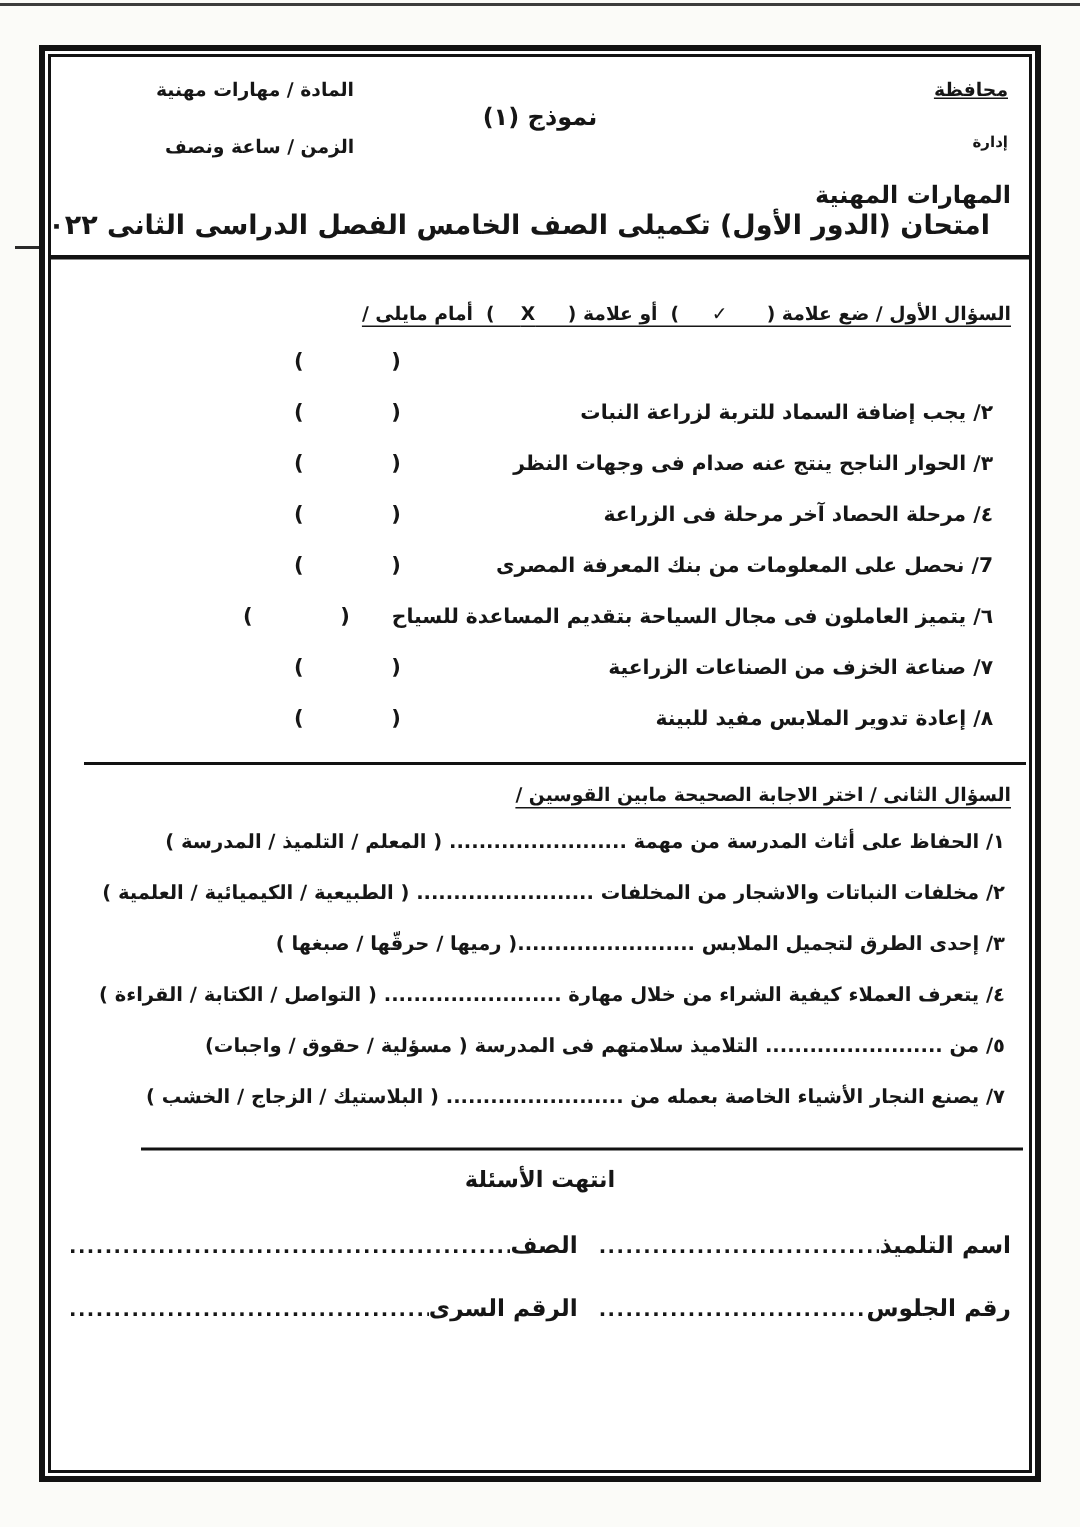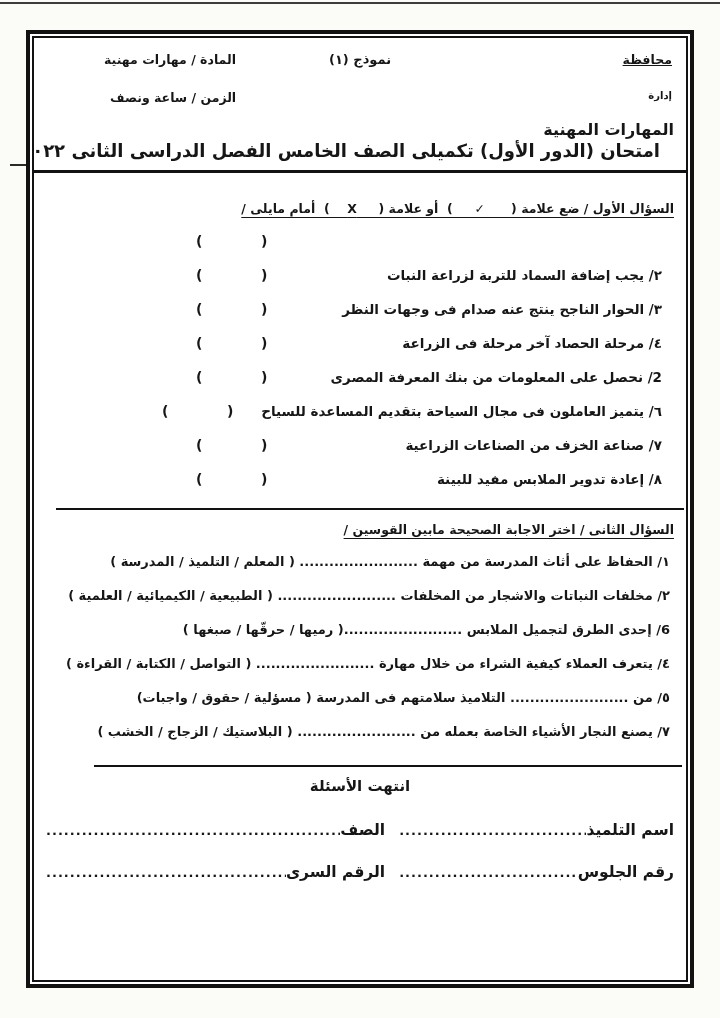--- a/index.html
+++ b/index.html
@@ -26,21 +26,21 @@
     direction:rtl;
     position:relative;
     overflow:hidden;
   }
 
   
   .header-block{position:relative;height:90px;}
   .h-gov{position:absolute;top:8px;right:2px;font-size:12.5px;text-decoration:underline;}
   .h-adm{position:absolute;top:46px;right:2px;font-size:10px;text-align:right;}
   .h-dep{position:absolute;top:76px;right:0;font-size:16px;}
-  .h-form{position:absolute;top:8px;left:50%;transform:translateX(-50%);font-size:13px;}
+  .h-form{position:absolute;top:24px;left:50%;transform:translateX(-50%);font-size:16px;}
   .h-subj{position:absolute;top:8px;left:58px;font-size:12.5px;}
   .h-time{position:absolute;top:46px;left:64px;font-size:12.5px;}
 
   .exam-title{
     font-size:18px;line-height:30px;text-align:right;
     padding-right:14px;margin-top:2px;white-space:nowrap;
   }
   .title-rule{border-top:3px solid #121212;margin:4px -12px 0 -12px;}
 
   .q-header{
@@ -114,21 +114,21 @@
       </div>
       <div class="q1-row">
         <span>٣/ الحوار الناجح ينتج عنه صدام فى وجهات النظر</span>
         <span class="q1-parens">(            )</span>
       </div>
       <div class="q1-row">
         <span>٤/ مرحلة الحصاد آخر مرحلة فى الزراعة</span>
         <span class="q1-parens">(            )</span>
       </div>
       <div class="q1-row">
-        <span>2/ نحصل على المعلومات من بنك المعرفة المصرى</span>
+        <span>7/ نحصل على المعلومات من بنك المعرفة المصرى</span>
         <span class="q1-parens">(            )</span>
       </div>
       <div class="q1-row narrow">
         <span>٦/  يتميز العاملون فى مجال السياحة بتقديم المساعدة للسياح</span>
         <span class="q1-parens">(            )</span>
       </div>
       <div class="q1-row">
         <span>٧/ صناعة الخزف من الصناعات الزراعية</span>
         <span class="q1-parens">(            )</span>
       </div>
@@ -143,21 +143,21 @@
     <div class="q-header">السؤال الثانى / اختر الاجابة الصحيحة مابين القوسين /</div>
 
     <div class="q2-items">
       <div class="q2-row">
         <span>١/ الحفاظ على أثاث المدرسة من مهمة ........................ ( المعلم / التلميذ / المدرسة  )</span>
       </div>
       <div class="q2-row">
         <span>٢/ مخلفات النباتات والاشجار من المخلفات ........................ ( الطبيعية / الكيميائية / العلمية )</span>
       </div>
       <div class="q2-row">
-        <span>6/ إحدى الطرق لتجميل الملابس ........................( رميها / حرقّها / صبغها   )</span>
+        <span>٣/ إحدى الطرق لتجميل الملابس ........................( رميها / حرقّها / صبغها   )</span>
       </div>
       <div class="q2-row">
         <span>٤/ يتعرف العملاء كيفية الشراء من خلال مهارة ........................ (  التواصل / الكتابة / القراءة )</span>
       </div>
       <div class="q2-row">
         <span>٥/ من ........................ التلاميذ سلامتهم فى المدرسة  ( مسؤلية / حقوق / واجبات)</span>
       </div>
       <div class="q2-row">
         <span>٧/ يصنع النجار الأشياء الخاصة بعمله من ........................ (  البلاستيك / الزجاج / الخشب  )</span>
       </div>

